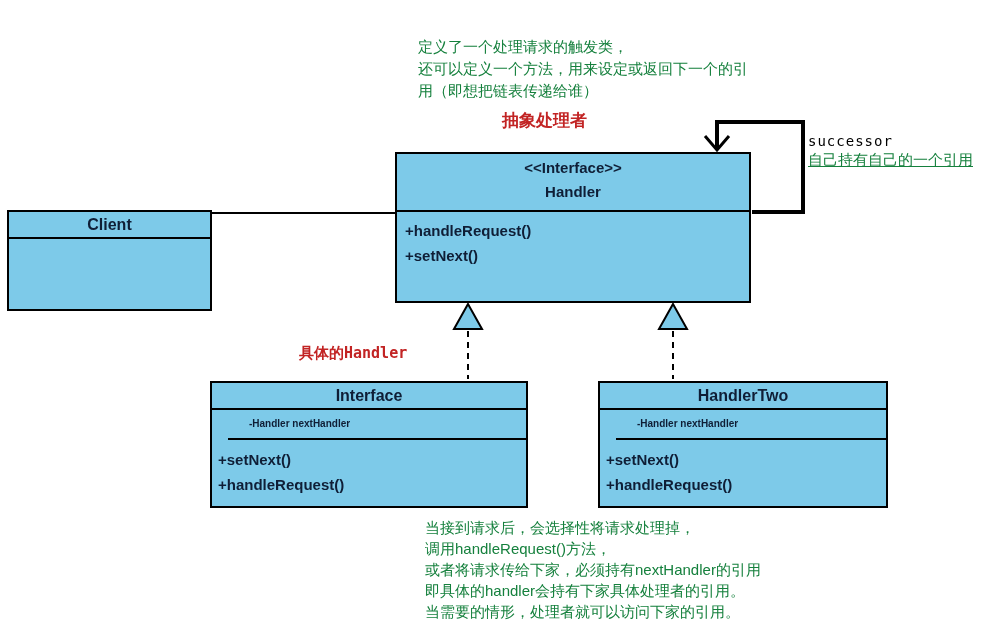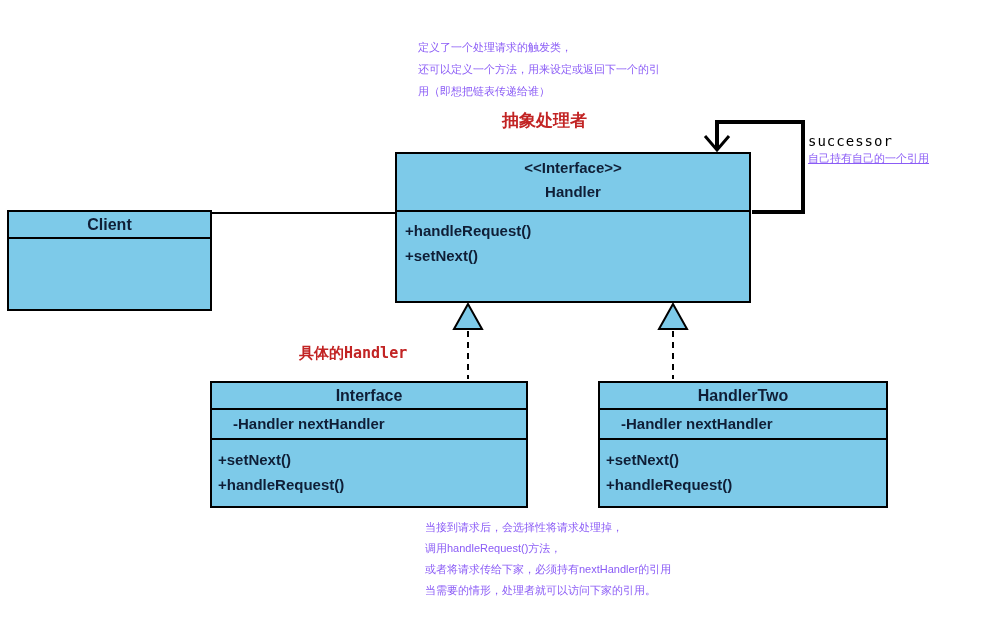--- a/index.html
+++ b/index.html
@@ -12,39 +12,39 @@
   
   .uml-box {
     position:absolute; background:#7dcae9; border:2px solid #000;
     box-sizing:border-box; color:#0f1e36; font-weight:bold;
   }
   .uml-title {
     text-align:center; border-bottom:2px solid #000;
     font-size:16px;
   }
   .uml-attrs {
-    border-bottom:2px solid #000; font-size:15px; padding:0 21px;
+    border-bottom:2px solid #000; font-size:10px; padding:0 21px;margin-left:16px;
   }
   .uml-methods { font-size:15px; padding:6px 7px; line-height:25px; }
 
   #client { left:7px; top:177px; width:205px; height:101px;margin-top:33px; }
   #client .uml-title { height:25px; line-height:25px; }
 
   #handler { left:395px; top:152px; width:356px; height:151px; }
   #handler .uml-title { padding:2px 0 6px; line-height:24px; font-size:15px; }
   #handler .uml-methods { padding:6px 8px; }
 
   #handler-one { left:210px; top:381px; width:318px; height:127px; }
   #handler-two { left:598px; top:381px; width:290px; height:127px; }
   .sub .uml-title { height:25px; line-height:25px; }
   .sub .uml-attrs { height:28px; line-height:28px; }
   .sub .uml-methods { padding:7px 6px; }
 
   
-  .note { position:absolute; color:#8b5cf6; font-size:11px; white-space:nowrap; }
+  .note { position:absolute; color:#15803d; font-size:15px; white-space:nowrap; }
   #top-note { left:418px; top:36px; line-height:22px; }
   #bottom-note { left:425px; top:517px; line-height:21px; }
   .note-label { position:absolute; color:#c22424; font-weight:bold; white-space:nowrap; }
   #abstract-handler-label { left:502px; top:109px; font-size:17px; }
   #concrete-handler-label { left:299px; top:344px; font-size:15px; font-family:"DejaVu Sans Mono", "Liberation Sans", sans-serif; }
   #successor-label {
     position:absolute; left:808px; top:133px; color:#000;
     font-family:"DejaVu Sans Mono", monospace; font-weight:normal; font-size:14px;
     letter-spacing:1px; white-space:nowrap;
   }
@@ -114,16 +114,17 @@
     <div class="uml-methods">
       <div>+setNext()</div>
       <div>+handleRequest()</div>
     </div>
   </div>
 
   <div class="note" id="bottom-note">
     <div>当接到请求后，会选择性将请求处理掉，</div>
     <div>调用handleRequest()方法，</div>
     <div>或者将请求传给下家，必须持有nextHandler的引用</div>
+    <div>即具体的handler会持有下家具体处理者的引用。</div>
     <div>当需要的情形，处理者就可以访问下家的引用。</div>
   </div>
 
 </div>
 
 </body></html>

